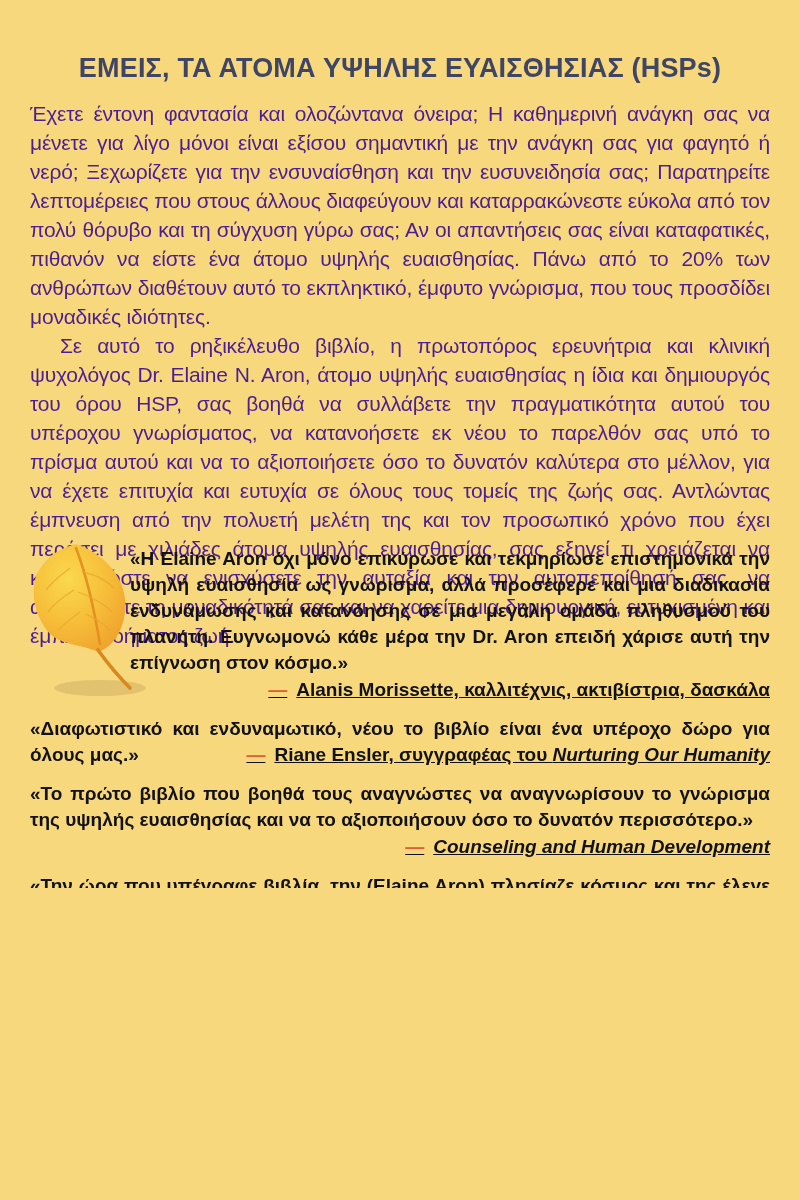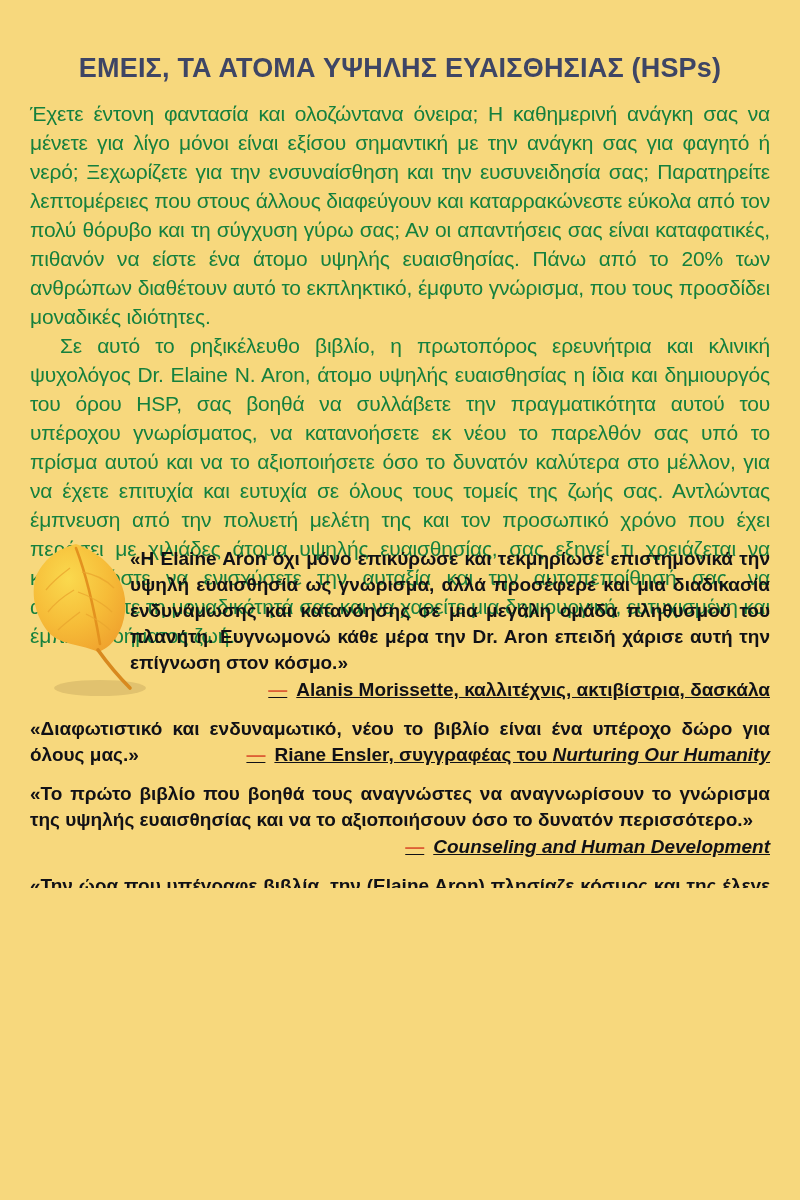--- a/index.html
+++ b/index.html
@@ -2,21 +2,21 @@
 <html><head>
 <meta charset="utf-8">
 <style>
   html,body{margin:0;padding:0;background:#f7d87d;}
   .cover{position:relative;width:800px;height:888px;background:#f7d87d;
          font-family:"Liberation Sans",sans-serif;overflow:hidden;}
 
   .title{position:absolute;top:53px;left:0;width:100%;margin:0;text-align:center;
          font-size:27px;font-weight:bold;color:#3e4565;letter-spacing:.2px;}
 
-  .body-text{position:absolute;top:99px;left:30px;width:740px;color:#15803d;
+  .body-text{position:absolute;top:99px;left:30px;width:740px;color:#4c1d95;
              font-size:21px;line-height:29px;text-align:justify;letter-spacing:-.2px;}
   .body-text p{margin:0;}
   .body-text p.indent{text-indent:30px;}
 
   .leaf{position:absolute;left:20px;top:538px;width:142px;height:162px;}
 
   .quotes{position:absolute;top:546px;left:30px;width:740px;color:#111116;
           font-weight:bold;font-size:19px;line-height:26px;}
   .quote{margin:0 0 13px;}
   .quote .qtext{margin:0;text-align:justify;}

